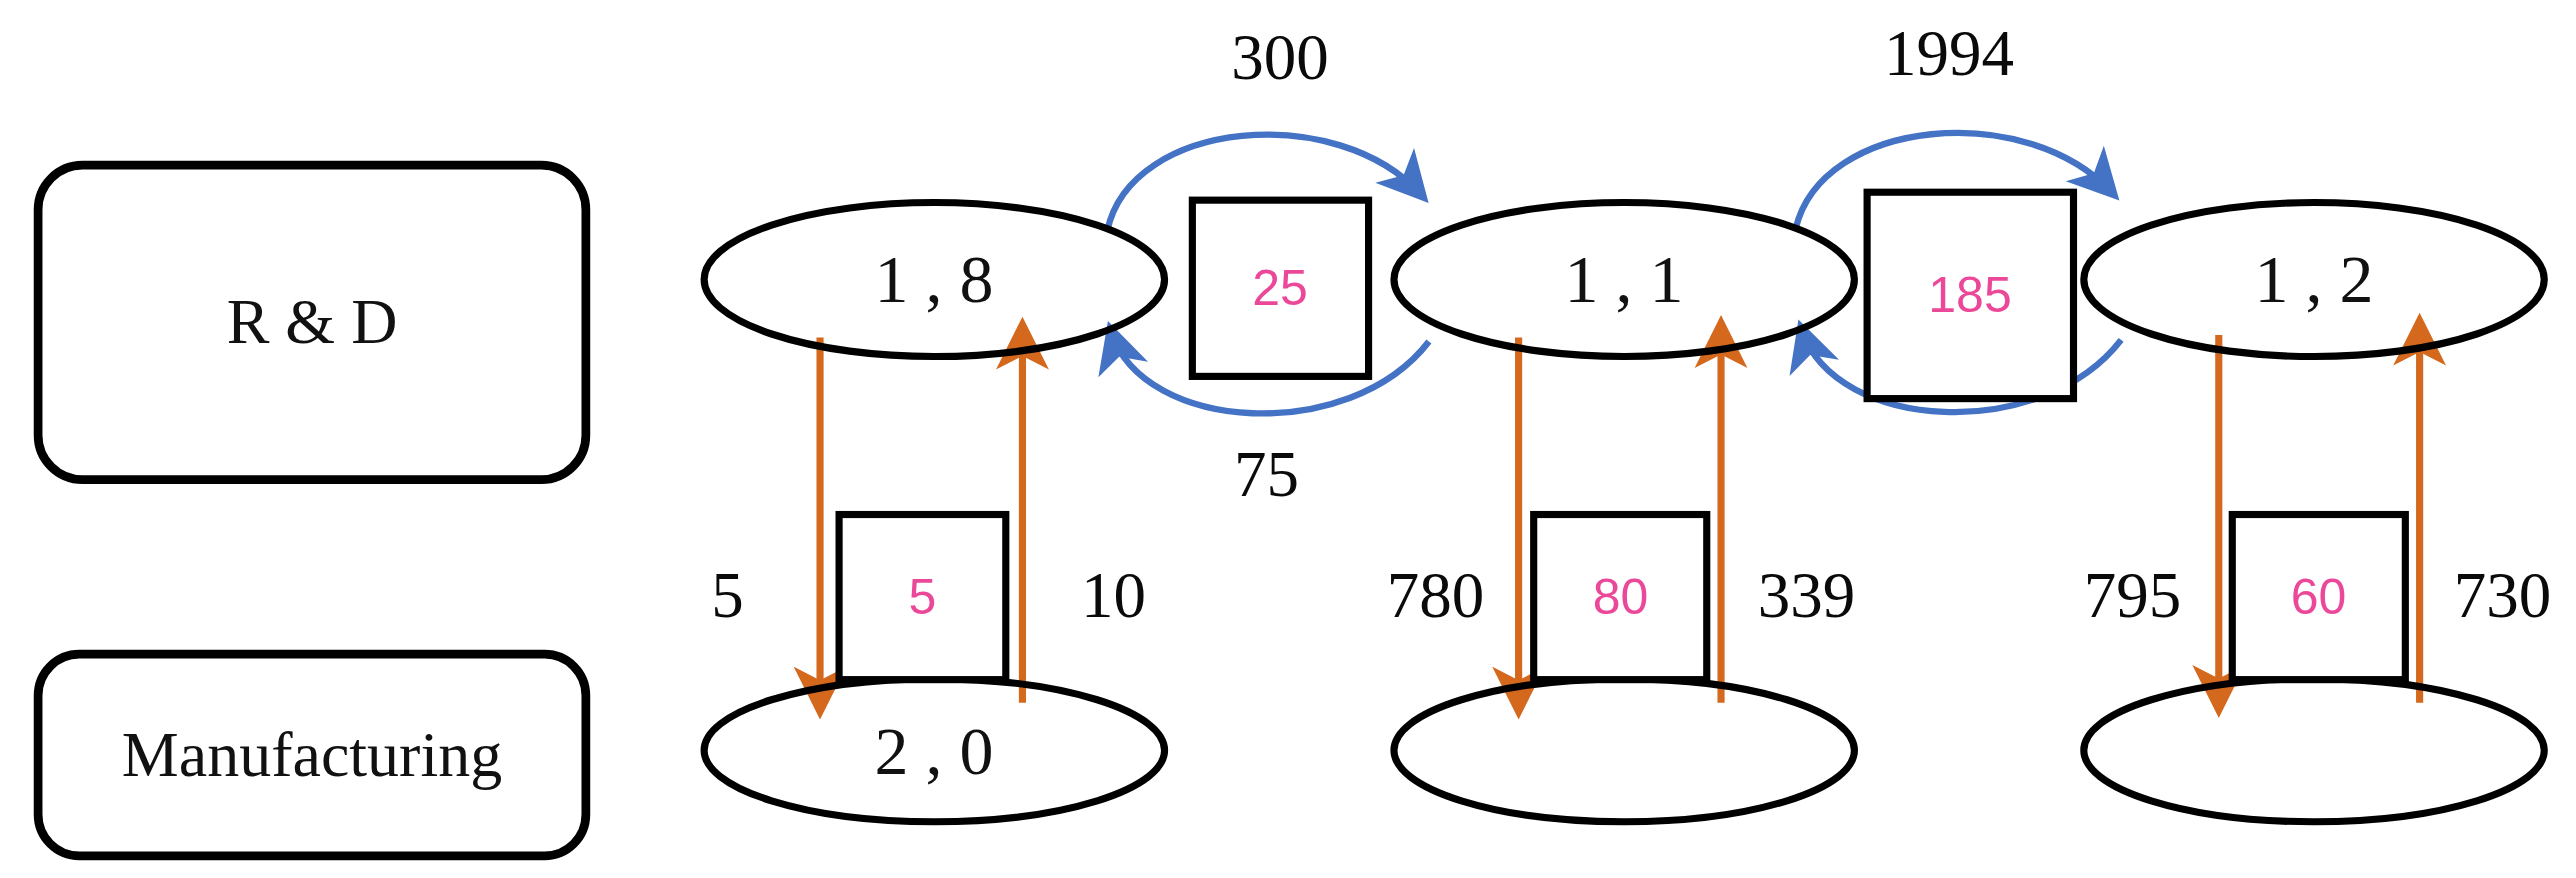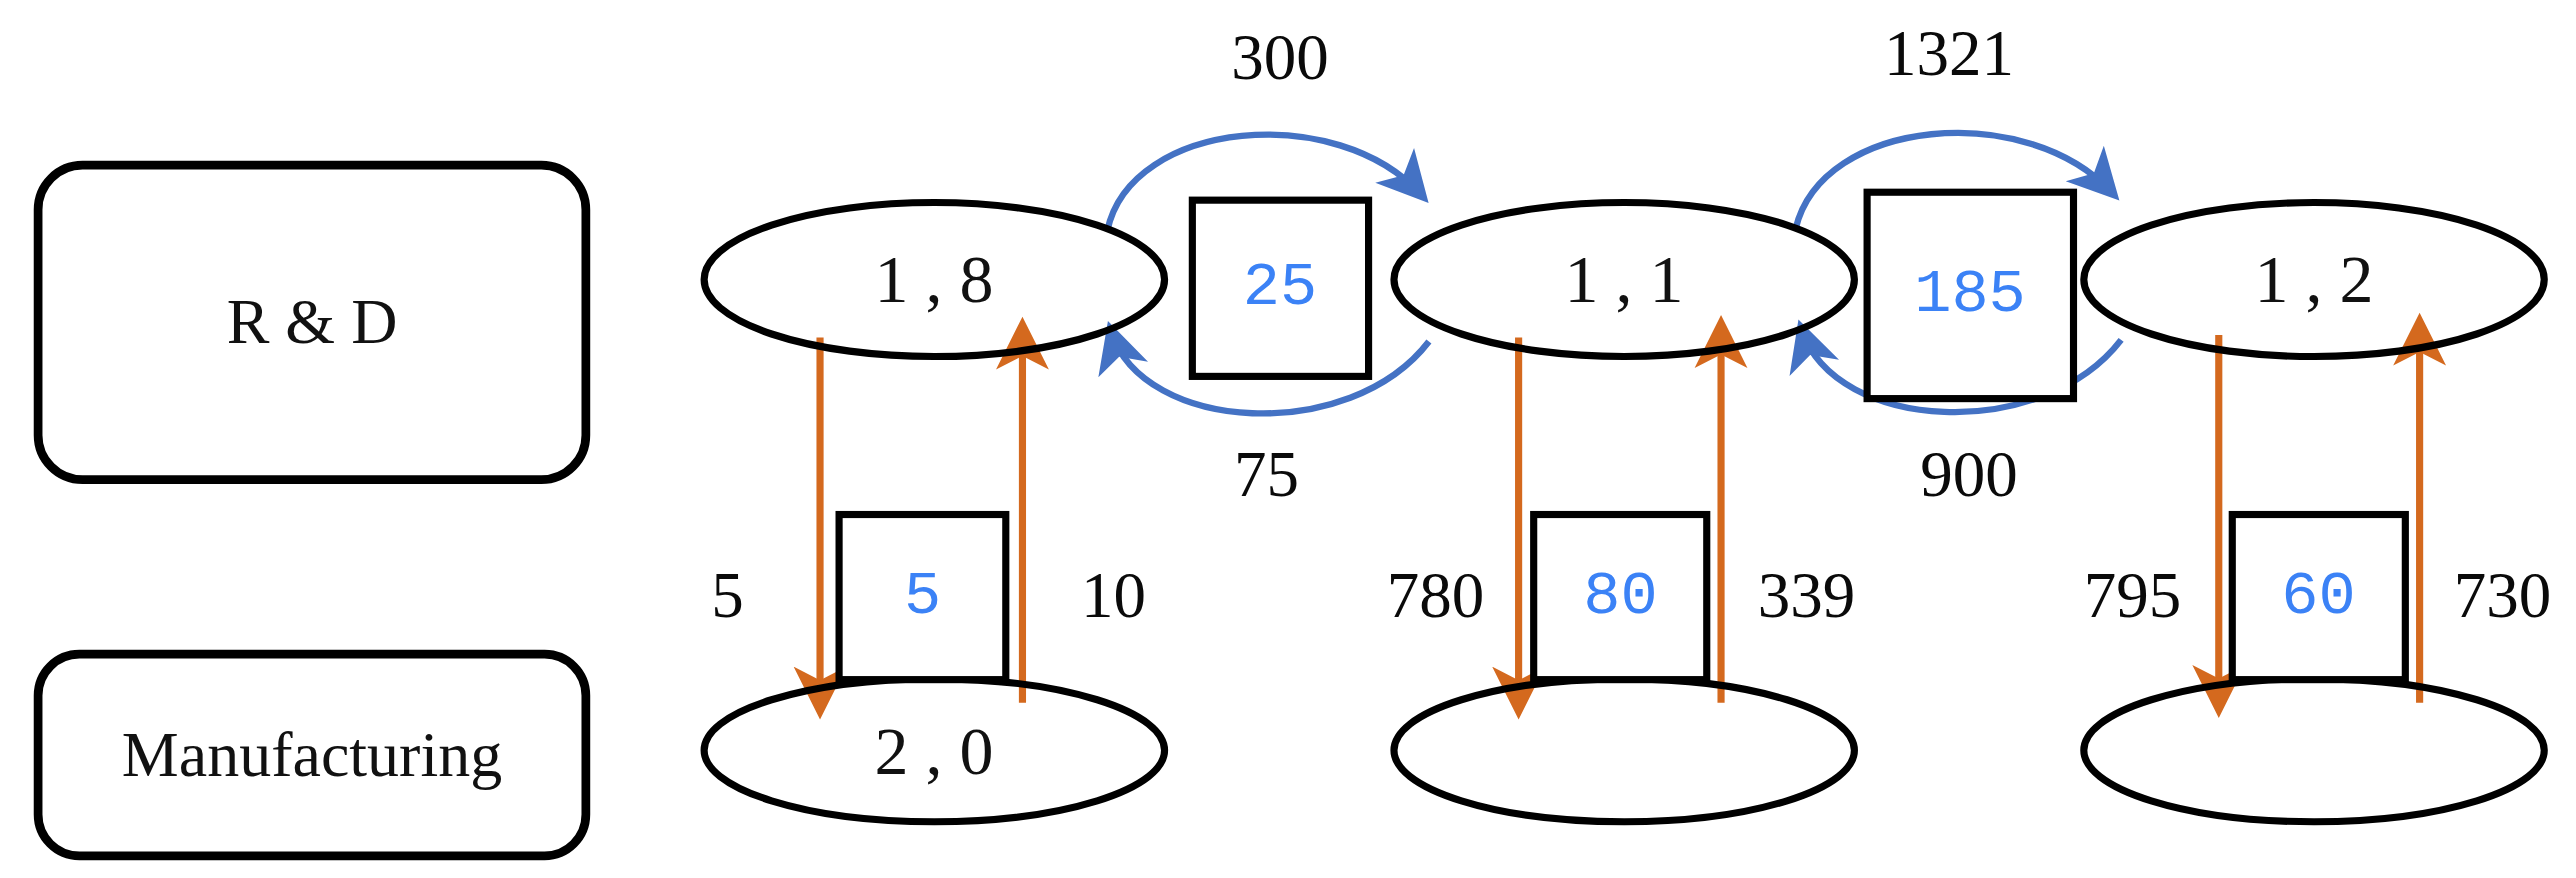--- a/index.html
+++ b/index.html
@@ -37,23 +37,23 @@
     font-family: "Liberation Serif", "DejaVu Serif", serif;
     font-size: 68px;
     color: #111111;
   }
   .edge-num {
     font-family: "Liberation Serif", "DejaVu Serif", serif;
     font-size: 65px;
     color: #0a0a0a;
   }
   .box-num {
-    font-family: Liberation Mono, monospace;
-    font-size: 62px;
-    color: #3b82f6;
+    font-family: Liberation Sans, sans-serif;
+    font-size: 50px;
+    color: #ec4899;
   }
   .ctr {
     display: flex;
     align-items: center;
     justify-content: center;
   }
 </style>
 </head>
 <body>
 
@@ -114,22 +114,21 @@
 
   <div class="txt box-num ctr" style="left:1192px; top:200px; width:176px; height:176px;">25</div>
   <div class="txt box-num ctr" style="left:1867px; top:192px; width:206px; height:206px;">185</div>
 
   <div class="txt box-num ctr" style="left:839px; top:514px; width:167px; height:165px;">5</div>
   <div class="txt box-num ctr" style="left:1534px; top:514px; width:173px; height:165px;">80</div>
   <div class="txt box-num ctr" style="left:2232px; top:514px; width:173px; height:165px;">60</div>
 
   <div class="txt edge-num ctr" style="left:1153px; top:17.5px; width:254px; height:79px;">300</div>
   <div class="txt edge-num ctr" style="left:1171px; top:435px; width:191px; height:79px;">75</div>
-  <div class="txt edge-num ctr" style="left:1814px; top:14.3px; width:270px; height:79px;">1321</div>
-  <div class="txt edge-num ctr" style="left:1858px; top:435px; width:222px; height:79px;">900</div>
+  <div class="txt edge-num ctr" style="left:1814px; top:14.3px; width:270px; height:79px;">1994</div>
 
   <div class="txt edge-num ctr" style="left:684px; top:556px; width:87px; height:79px;">5</div>
   <div class="txt edge-num ctr" style="left:1046px; top:556px; width:135px; height:79px;">10</div>
 
   <div class="txt edge-num ctr" style="left:1350px; top:556px; width:171px; height:79px;">780</div>
   <div class="txt edge-num ctr" style="left:1721px; top:556px; width:171px; height:79px;">339</div>
 
   <div class="txt edge-num ctr" style="left:2047px; top:556px; width:171px; height:79px;">795</div>
   <div class="txt edge-num ctr" style="left:2417px; top:556px; width:171px; height:79px;">730</div>
 

